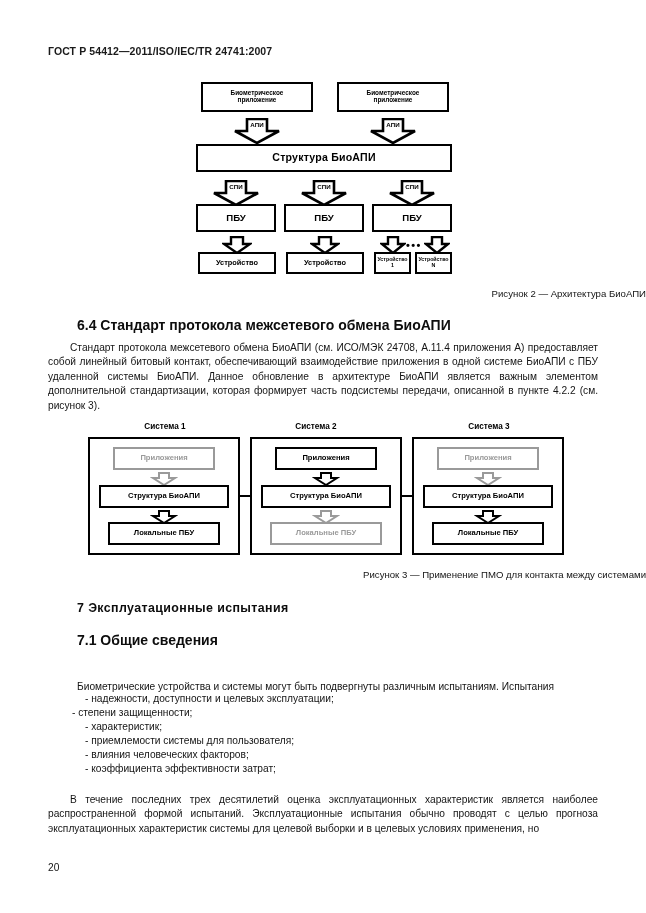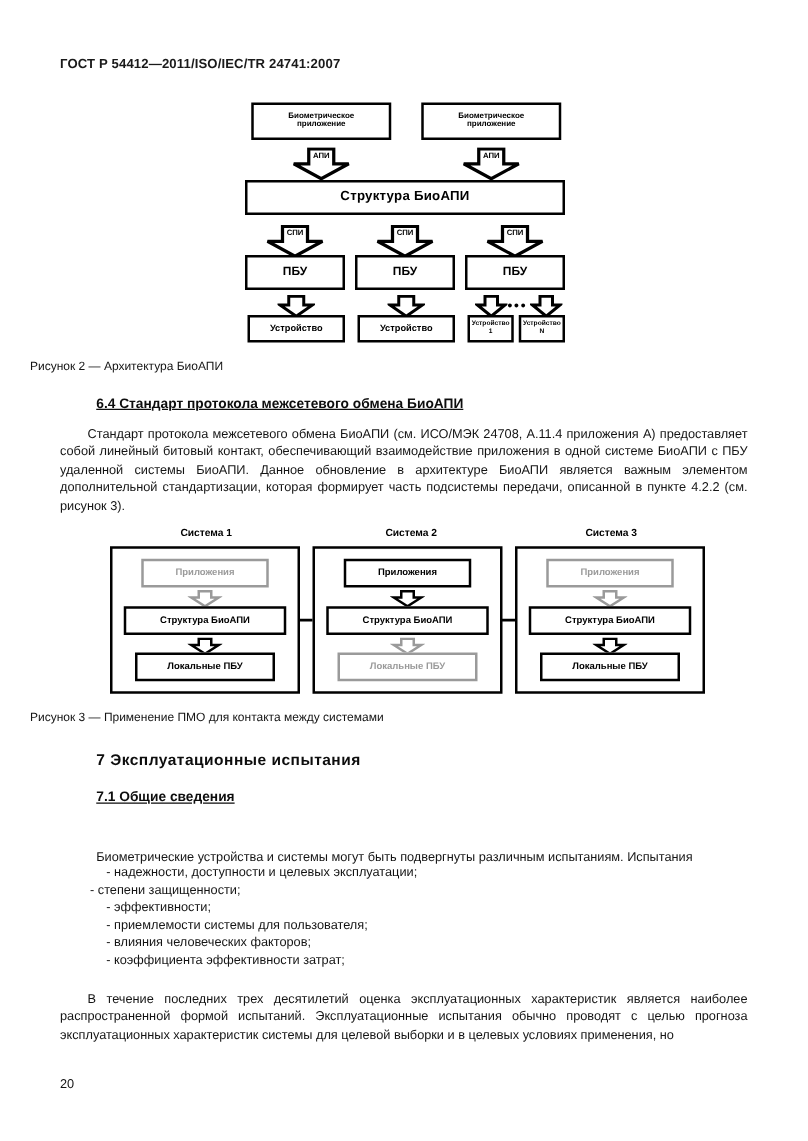--- a/index.html
+++ b/index.html
@@ -34,40 +34,38 @@
   
   .body-text {
     position: absolute;
     font-size: 10.2px;
     line-height: 14.4px;
     text-align: justify;
     color: #141414;
   }
   .heading-sub {
     position: absolute;
-    font-size: 11px;
+    font-size: 14px;
     font-weight: bold;
     color: #0d0d0d;
-    text-decoration: underline;
   }
   .heading-main {
     position: absolute;
     font-size: 12.4px;
     font-weight: bold;
     color: #0d0d0d;
     letter-spacing: 0.4px;
   }
   .fig-caption {
     position: absolute;
-    width: 514px;
+    width: 646px;
     left: 0;
-    text-align: left;
+    text-align: right;
     font-size: 9.6px;
     color: #141414;
-    margin-left: 24px;
   }
   .indent { text-indent: 22px; }
   .list-line {
     position: absolute;
     font-size: 10.2px;
     line-height: 14.4px;
     color: #141414;
     white-space: nowrap;
   }
   .page-number {
@@ -261,21 +259,21 @@
     <div class="fig-caption" style="top:288px;">Рисунок 2 — Архитектура БиоАПИ</div>
   </div>
 
   <div class="heading-sub" style="left:77px; top:317px;">6.4 Стандарт протокола межсетевого обмена БиоАПИ</div>
 
   <div class="body-text indent" style="left:48px; top:341px; width:550px;">Стандарт протокола межсетевого обмена БиоАПИ (см. ИСО/МЭК 24708, А.11.4 приложения А) предоставляет собой линейный битовый контакт, обеспечивающий взаимодействие приложения в одной системе БиоАПИ с ПБУ удаленной системы БиоАПИ. Данное обновление в архитектуре БиоАПИ является важным элементом дополнительной стандартизации, которая формирует часть подсистемы передачи, описанной в пункте 4.2.2 (см. рисунок 3).</div>
 
   <div class="fig3">
 
     <div class="sys-title" style="left:90px; top:422px; width:150px;">Система 1</div>
-    <div class="sys-title" style="left:254px; top:422px; width:150px;">Система 2</div>
+    <div class="sys-title" style="left:241px; top:422px; width:150px;">Система 2</div>
     <div class="sys-title" style="left:414px; top:422px; width:150px;">Система 3</div>
 
     <div class="sys-frame" style="left:88px; top:437px; width:152px; height:118px;"></div>
     <div class="ibx muted" style="left:113px; top:447px; width:102px; height:23px;">Приложения</div>
     <div class="barrow" style="left:150px; top:472px; width:28px; height:14px;">
       <svg width="28" height="14" viewBox="0 0 28 14">
         <path d="M9 1 H19 V6 H25 L14 13 L3 6 H9 Z" fill="#ffffff" stroke="#9a9a9a" stroke-width="2" stroke-linejoin="miter"></path>
       </svg>
     </div>
     <div class="ibx active" style="left:99px; top:485px; width:130px; height:23px;">Структура БиоАПИ</div>
@@ -332,21 +330,21 @@
   </div>
 
   <div class="heading-main" style="left:77px; top:601px;">7  Эксплуатационные  испытания</div>
 
   <div class="heading-sub" style="left:77px; top:632px;">7.1 Общие сведения</div>
 
   <div class="body-text" style="left:77px; top:680px; width:530px;">Биометрические устройства и системы могут быть подвергнуты различным испытаниям. Испытания</div>
 
   <div class="list-line" style="left:85px; top:692px;">- надежности, доступности и целевых эксплуатации;</div>
   <div class="list-line" style="left:72px; top:706px;">- степени защищенности;</div>
-  <div class="list-line" style="left:85px; top:720px;">- эффективности;</div>
+  <div class="list-line" style="left:85px; top:720px;">- характеристик;</div>
   <div class="list-line" style="left:85px; top:734px;">- приемлемости системы для пользователя;</div>
   <div class="list-line" style="left:85px; top:748px;">- влияния человеческих факторов;</div>
   <div class="list-line" style="left:85px; top:762px;">- коэффициента эффективности затрат;</div>
 
   <div class="body-text indent" style="left:48px; top:793px; width:550px;">В течение последних трех десятилетий оценка эксплуатационных характеристик является наиболее распространенной формой испытаний. Эксплуатационные испытания обычно проводят с целью прогноза эксплуатационных характеристик системы для целевой выборки и в целевых условиях применения, но</div>
 
   <div class="page-number">20</div>
 
 </div>
 

